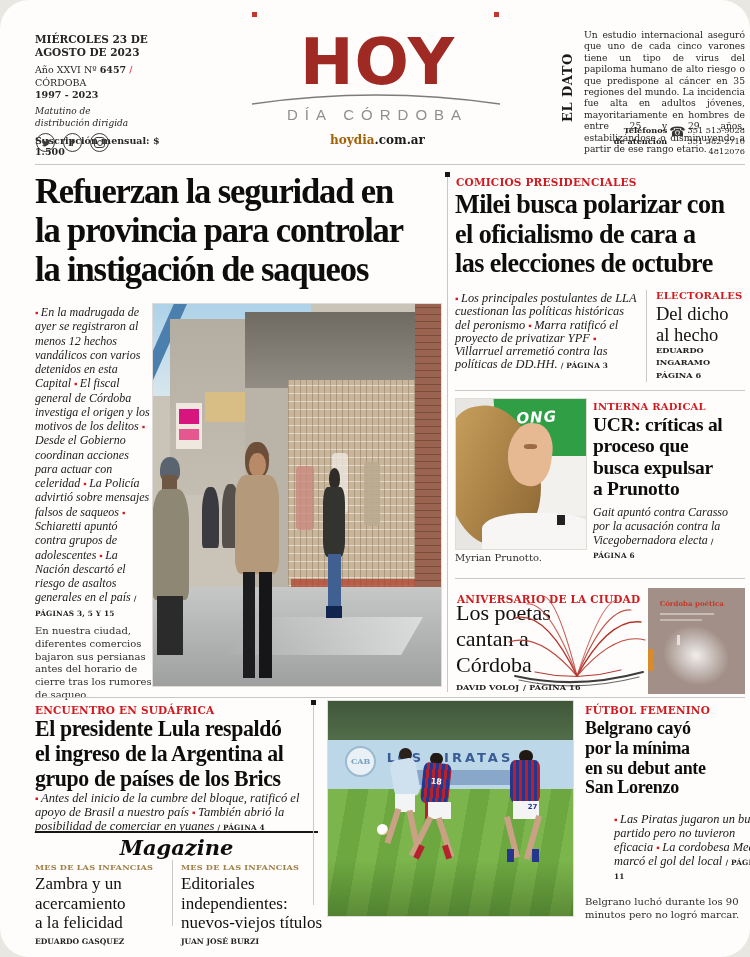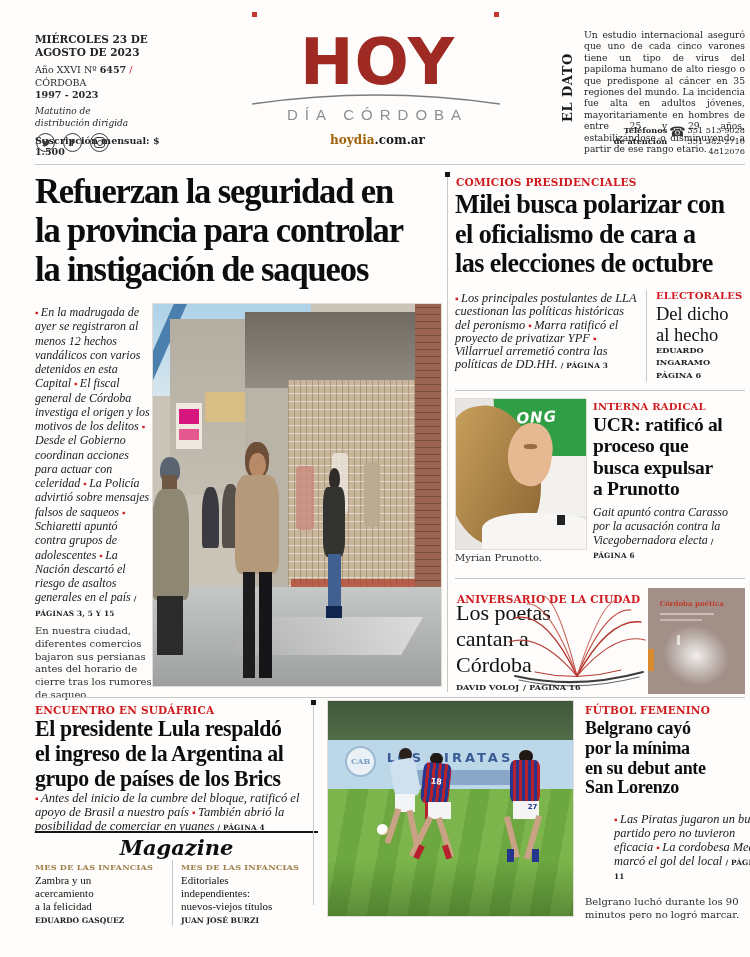--- a/index.html
+++ b/index.html
@@ -1,17 +1,17 @@
 <!DOCTYPE html>
 <html><head>
 <meta charset="utf-8">
 <style>
   html,body{margin:0;padding:0;background:#e9e7e2;}
   #page{position:relative;width:750px;height:957px;background:#fffdfb;margin:0 auto;overflow:hidden;
-        font-family:"Liberation Serif",serif;color:#111;}
+        font-family:"Liberation Serif",serif;color:#111;border-radius:29px;}
   .abs{position:absolute;}
   .kicker{font-family:"DejaVu Serif",serif;font-weight:bold;color:#cf1b20;font-size:10.5px;letter-spacing:.2px;}
   .hl{font-family:"Liberation Serif",serif;font-weight:bold;color:#0d0d0d;}
   .hl span{display:block;white-space:nowrap;}
   .serifhl span{display:block;white-space:nowrap;}
   .bullets{font-family:"Liberation Serif",serif;font-style:italic;color:#1a1a1a;}
   .bi::before{content:"▪ ";color:#cf1b20;font-style:normal;font-size:.8em;}
   .pref{font-style:normal;font-weight:bold;font-family:"DejaVu Serif",serif;font-size:7.3px;letter-spacing:.2px;color:#222;}
   .cap{font-family:"DejaVu Serif",serif;font-size:10px;line-height:1.28;color:#2e2e2e;}
   .hrule{position:absolute;height:1px;background:#c8c8c8;}
@@ -37,21 +37,21 @@
     writing-mode:vertical-rl;transform:rotate(180deg);}
   .eldato-text{font-family:"DejaVu Serif",serif;font-size:9.2px;line-height:1.24;color:#1f1f1f;text-align:justify;}
   .phones{display:flex;gap:2px;align-items:flex-start;justify-content:flex-end;font-family:"DejaVu Serif",serif;font-size:8.2px;color:#1f1f1f;}
   .phones .lbl{font-weight:bold;text-align:right;line-height:1.3;}
   .phones .nums{text-align:right;line-height:1.3;}
   .phoneicon{font-family:"DejaVu Sans",sans-serif;font-size:13px;color:#333;line-height:1;}
   
   .ph{position:absolute;overflow:hidden;border:1px solid #e0ddd8;}
   .pm-jc{position:absolute;font-family:"DejaVu Sans",sans-serif;color:#7e796d;font-weight:bold;font-size:13px;letter-spacing:1px;}
   .mag-k{font-family:"DejaVu Serif",serif;font-weight:bold;font-size:8.2px;color:#a0814b;letter-spacing:.2px;}
-  .mag-t{font-family:"Liberation Serif",serif;font-size:11px;line-height:1.16;color:#101010;}
+  .mag-t{font-family:"Liberation Serif",serif;font-size:17px;line-height:1.16;color:#101010;}
   .mag-t span{display:block;white-space:nowrap;}
   .magtitle{font-family:"DejaVu Serif",serif;font-weight:bold;font-style:italic;font-size:21px;color:#0d0d0d;text-align:center;}
 </style>
 </head>
 <body>
 
 <div id="page">
 
   <div class="abs hdr-left" style="left:35px;top:33px;width:135px;">
     <div class="hdr-date">
@@ -207,21 +207,21 @@
     <div class="abs" style="left:-8%;top:4%;width:72%;height:94%;background:linear-gradient(120deg,#cda45f,#8a6432);border-radius:42% 58% 48% 52%;transform:rotate(-6deg);"></div>
     <div class="abs" style="left:40%;top:16%;width:34%;height:42%;background:#e7b992;border-radius:52% 48% 44% 56%;transform:rotate(8deg);"></div>
     <div class="abs" style="left:52%;top:30%;width:10%;height:3%;background:#9c6b46;border-radius:40%;"></div>
     <div class="abs" style="left:20%;bottom:-2%;width:86%;height:26%;background:#f7f6f4;border-radius:40% 40% 0 0;"></div>
     <div class="abs" style="left:78%;bottom:16%;width:6%;height:7%;background:#222;"></div>
   </div>
   <div class="abs cap" style="left:455px;top:552px;width:130px;">Myrian Prunotto.</div>
 
   <div class="abs kicker" style="left:593px;top:401px;font-size:10px;">INTERNA RADICAL</div>
   <div class="abs hl" style="left:593px;top:414px;width:156px;font-size:19.5px;line-height:1.1;letter-spacing:-.3px;">
-    <span>UCR: ratificó al</span>
+    <span>UCR: críticas al</span>
     <span>proceso que</span>
     <span>busca expulsar</span>
     <span>a Prunotto</span>
   </div>
   <div class="abs bullets" style="left:593px;top:506px;width:152px;font-size:12px;line-height:1.16;">
     <span>Gait apuntó contra Carasso por la acusación contra la Vicegobernadora electa</span> <span class="pref">/ PÁGINA 6</span>
   </div>
 
   <div class="hrule" style="left:455px;top:578px;width:290px;"></div>
 

